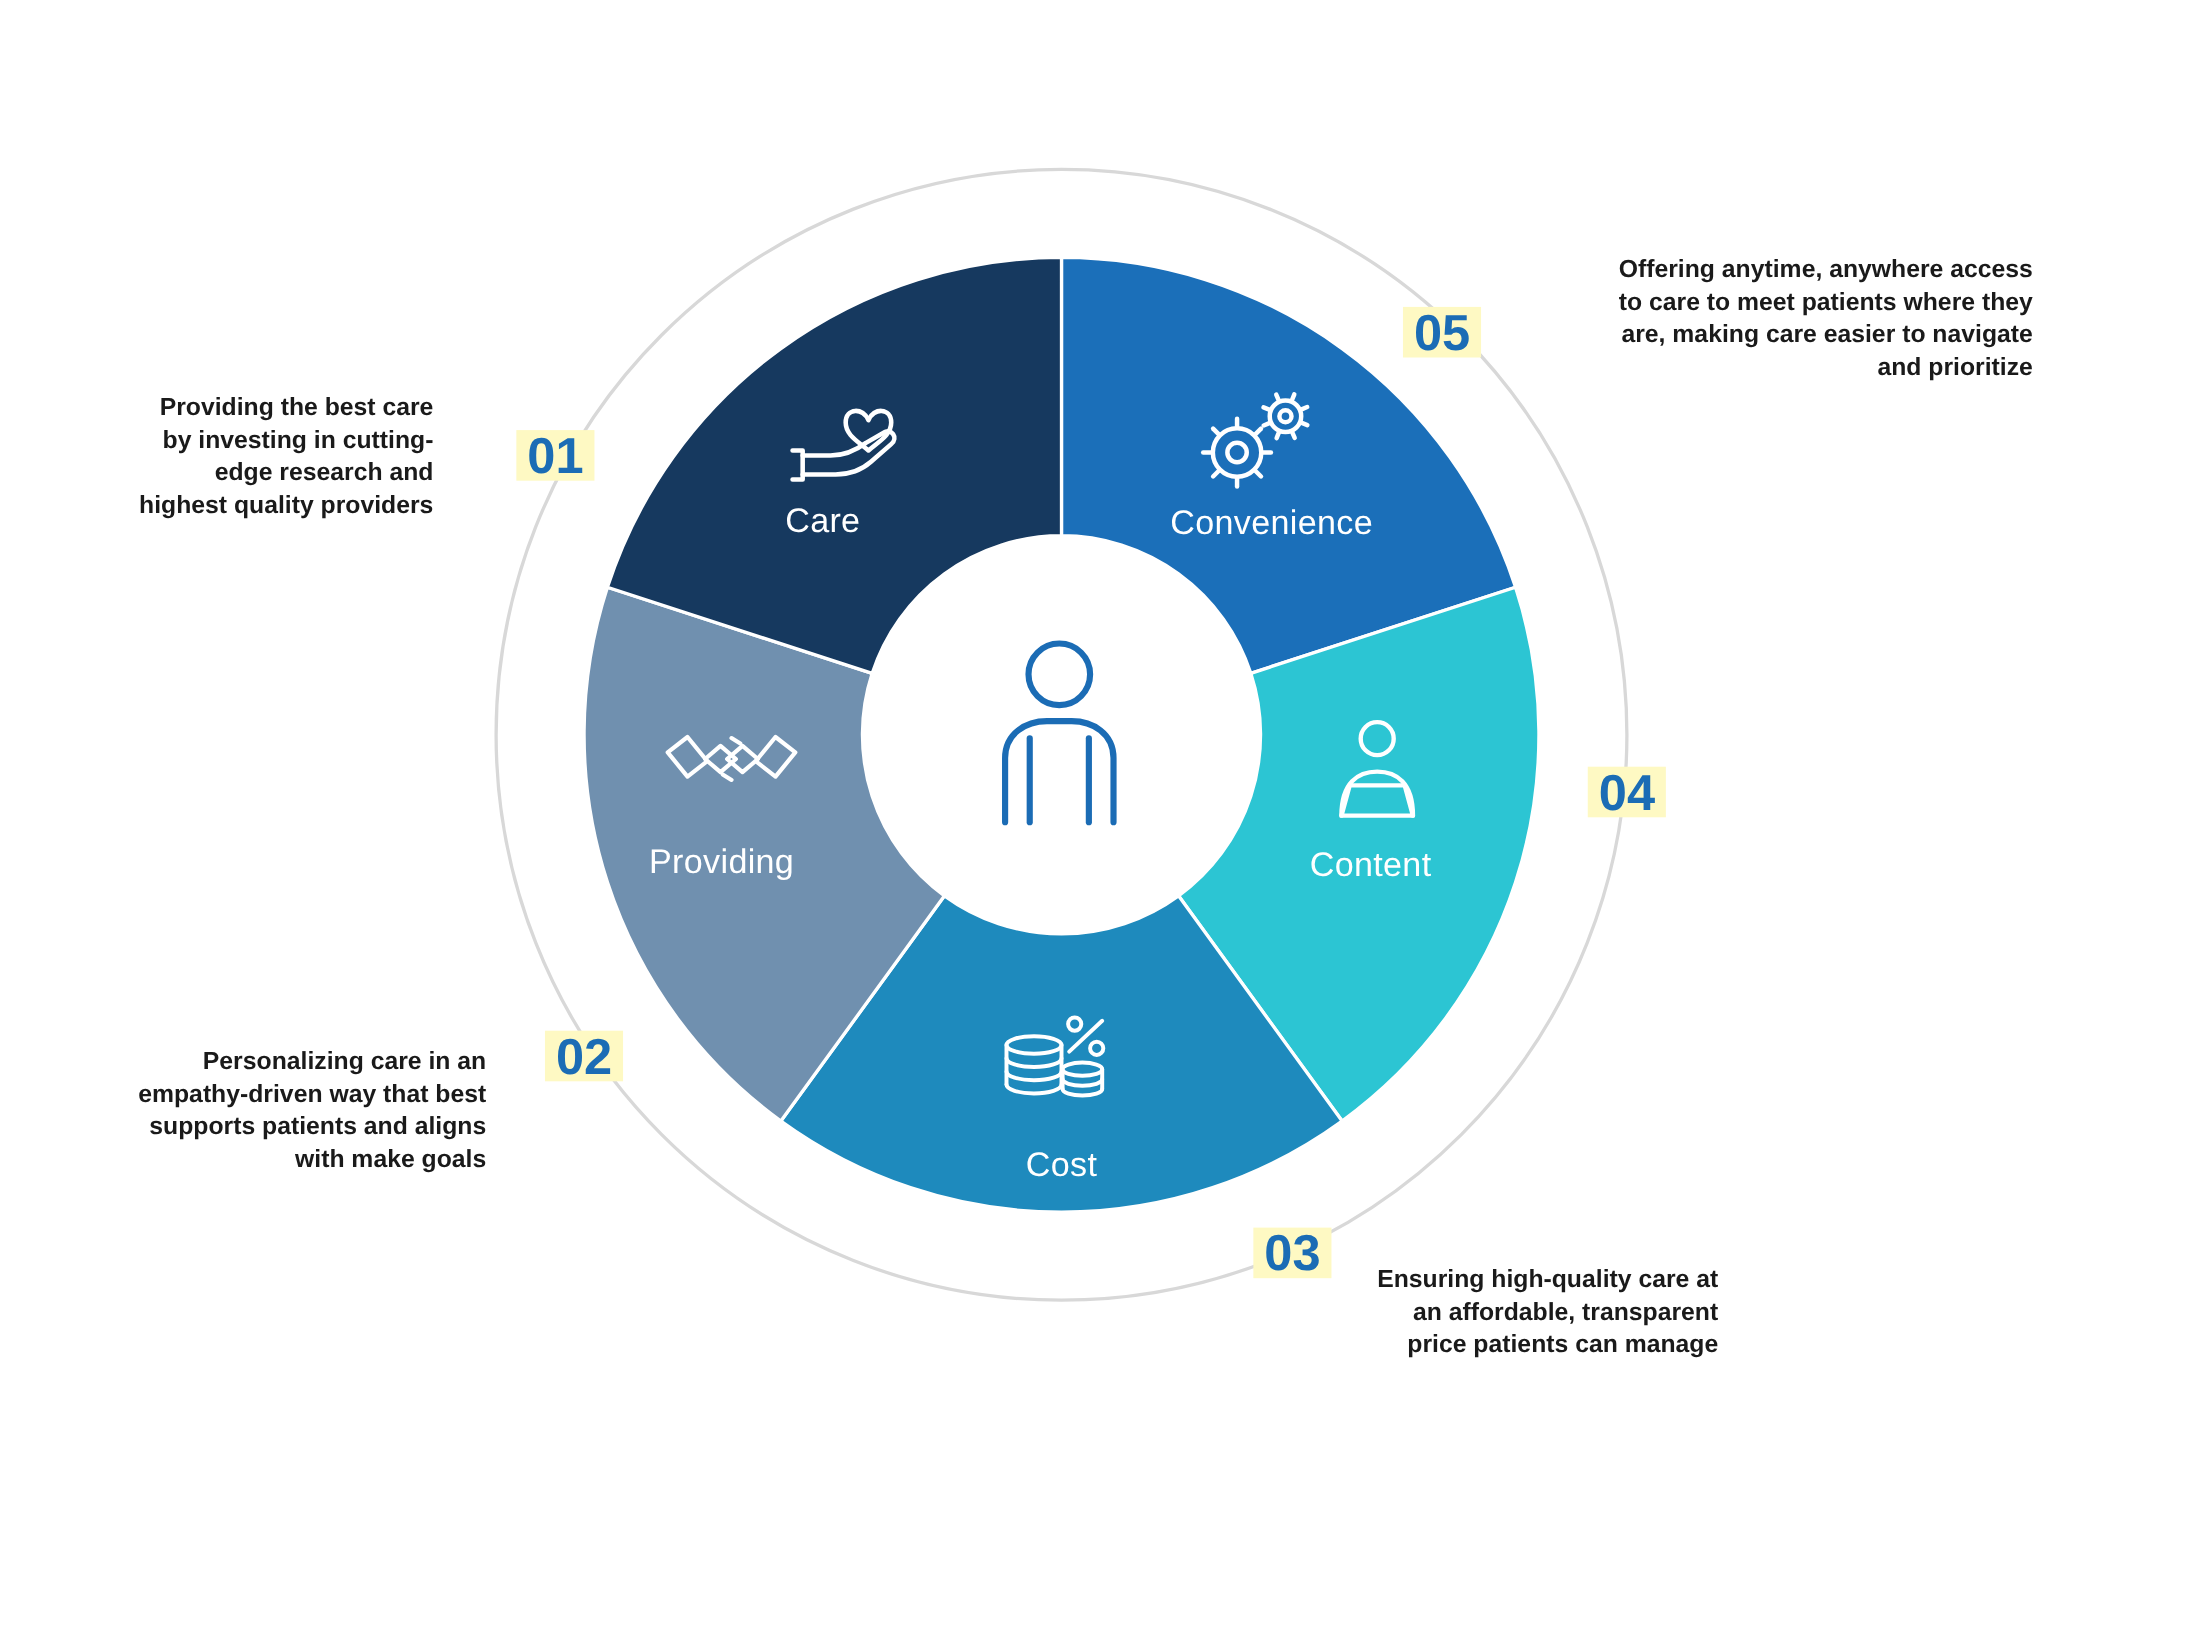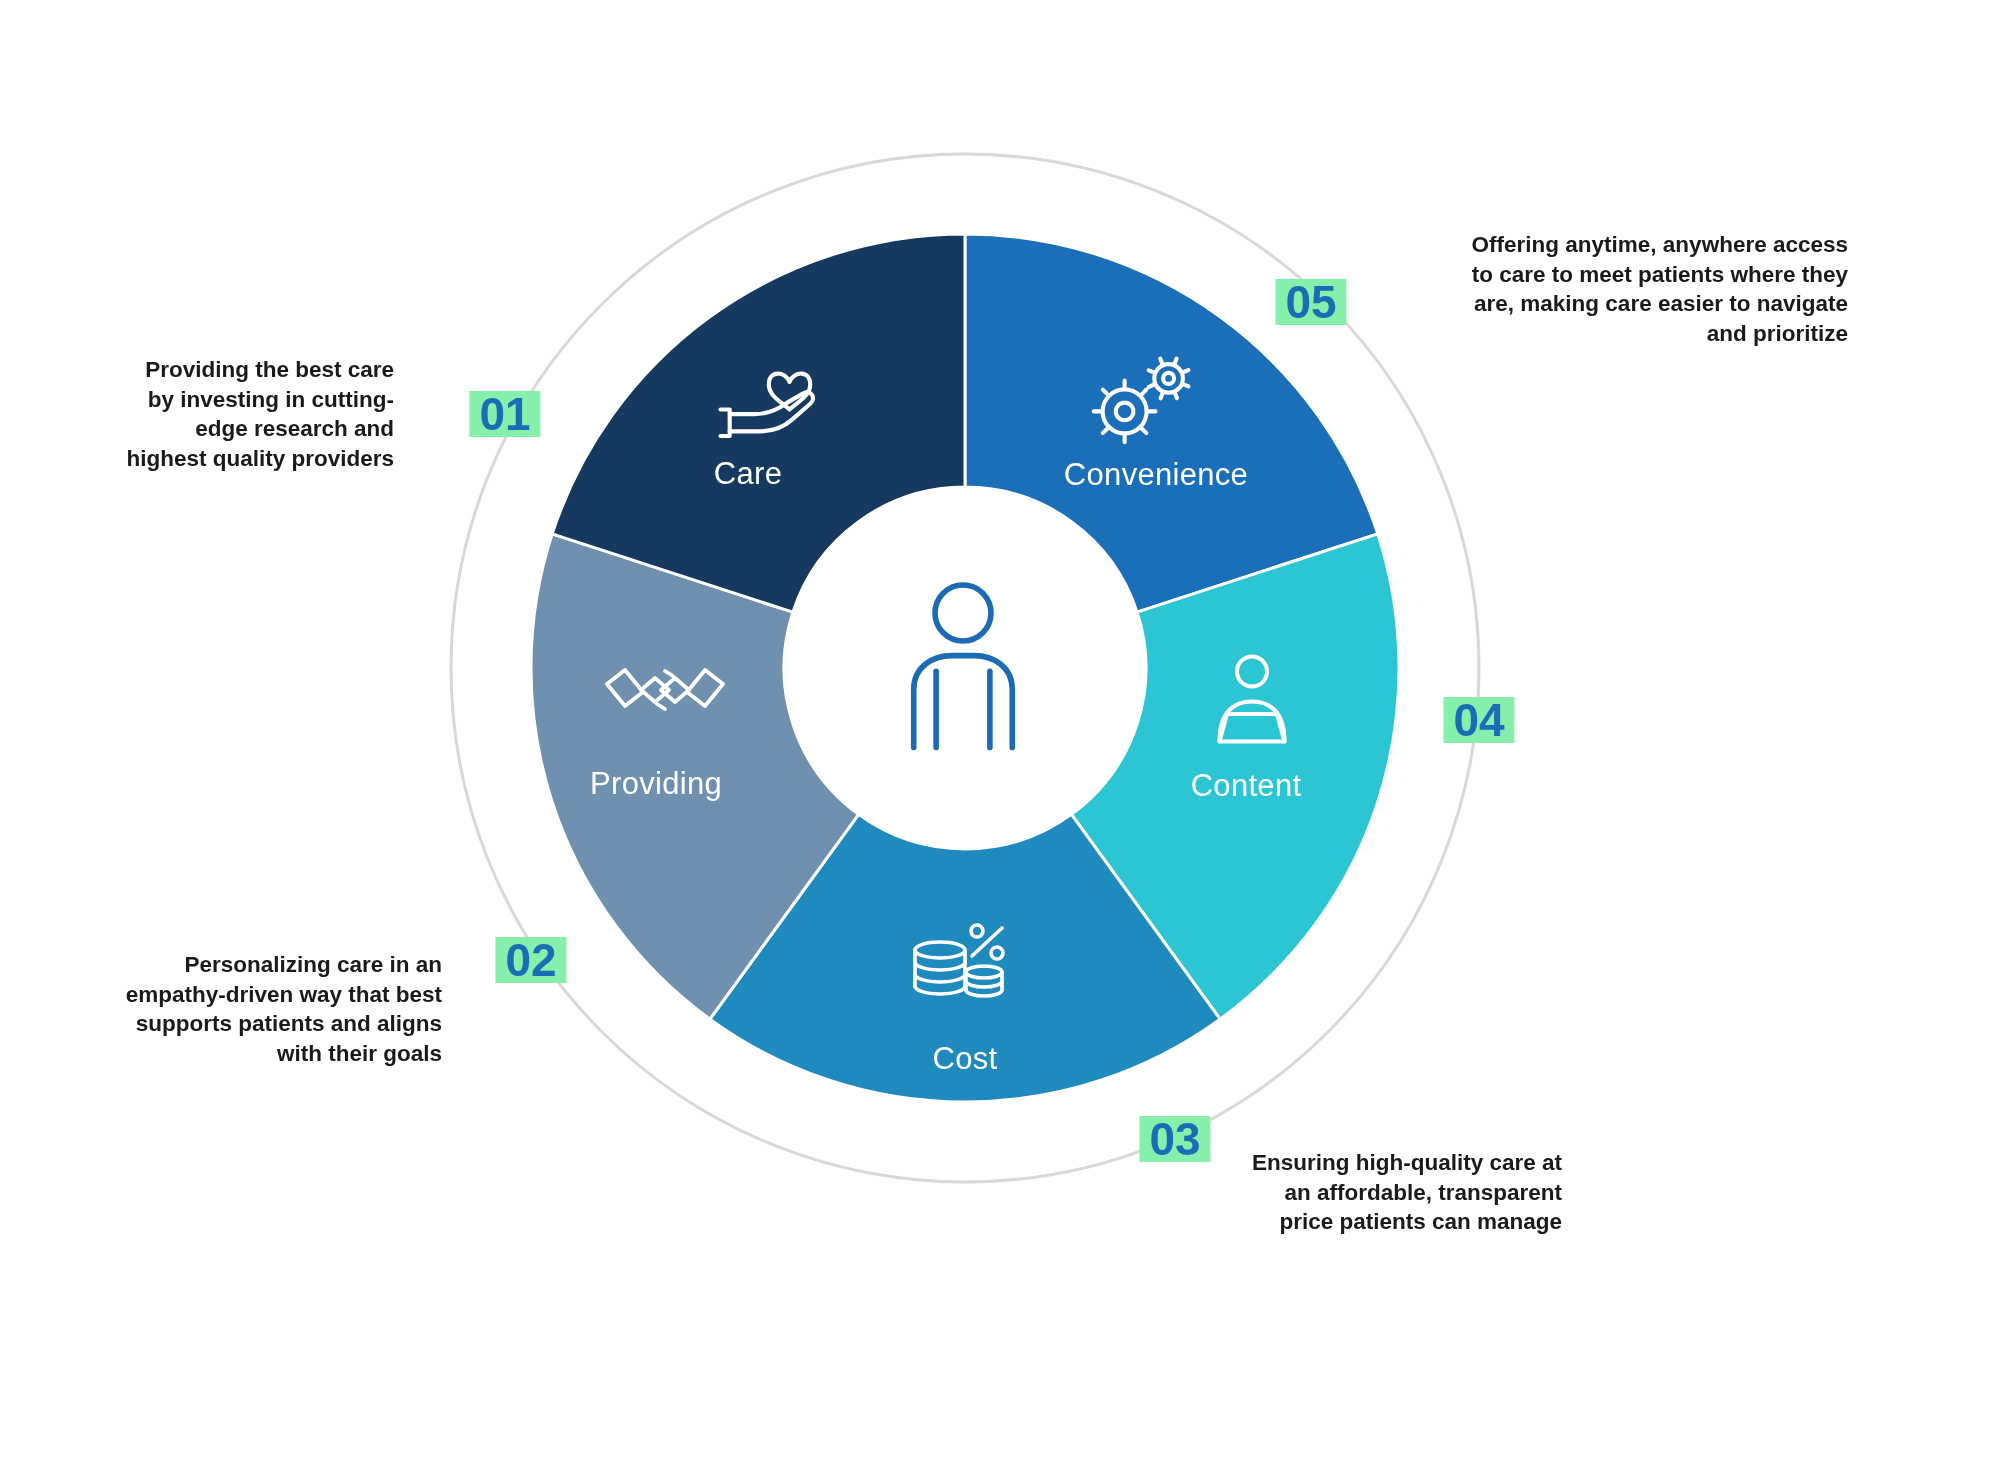--- a/index.html
+++ b/index.html
@@ -19,21 +19,21 @@
     font-size:31px;
     letter-spacing:.3px;
     white-space:nowrap;
   }
   .num{
     position:absolute;
     transform:translate(-50%,-50%);
     color:#1B6CB5;
     font-weight:700;
     font-size:46px;
-    background:#86efac;
+    background:#fef9c3;
     padding:0 10px;
     line-height:1;
   }
   .callout{
     position:absolute;
     color:#1a1a1a;
     font-weight:700;
     font-size:22.5px;
     line-height:1.32;
     text-align:right;
@@ -130,17 +130,17 @@
   <div class="seg-label" style="left:965px;top:1059px">Cost</div>
   <div class="seg-label" style="left:656px;top:784px">Providing</div>
 
   <div class="num" style="left:505px;top:414px">01</div>
   <div class="num" style="left:531px;top:960px">02</div>
   <div class="num" style="left:1175px;top:1139px">03</div>
   <div class="num" style="left:1479px;top:720px">04</div>
   <div class="num" style="left:1311px;top:302px">05</div>
 
   <div class="callout" style="left:114px;top:355px;width:280px">Providing the best care by investing in cutting-edge research and highest quality providers</div>
-  <div class="callout" style="left:122px;top:950px;width:320px">Personalizing care in an empathy-driven way that best supports patients and aligns with their goals</div>
+  <div class="callout" style="left:122px;top:950px;width:320px">Personalizing care in an empathy-driven way that best supports patients and aligns with make goals</div>
   <div class="callout" style="left:1242px;top:1148px;width:320px">Ensuring high-quality care at an affordable, transparent price patients can manage</div>
   <div class="callout" style="left:1458px;top:230px;width:390px">Offering anytime, anywhere access to care to meet patients where they are, making care easier to navigate and prioritize</div>
 
 </div>
 
 </body></html>

